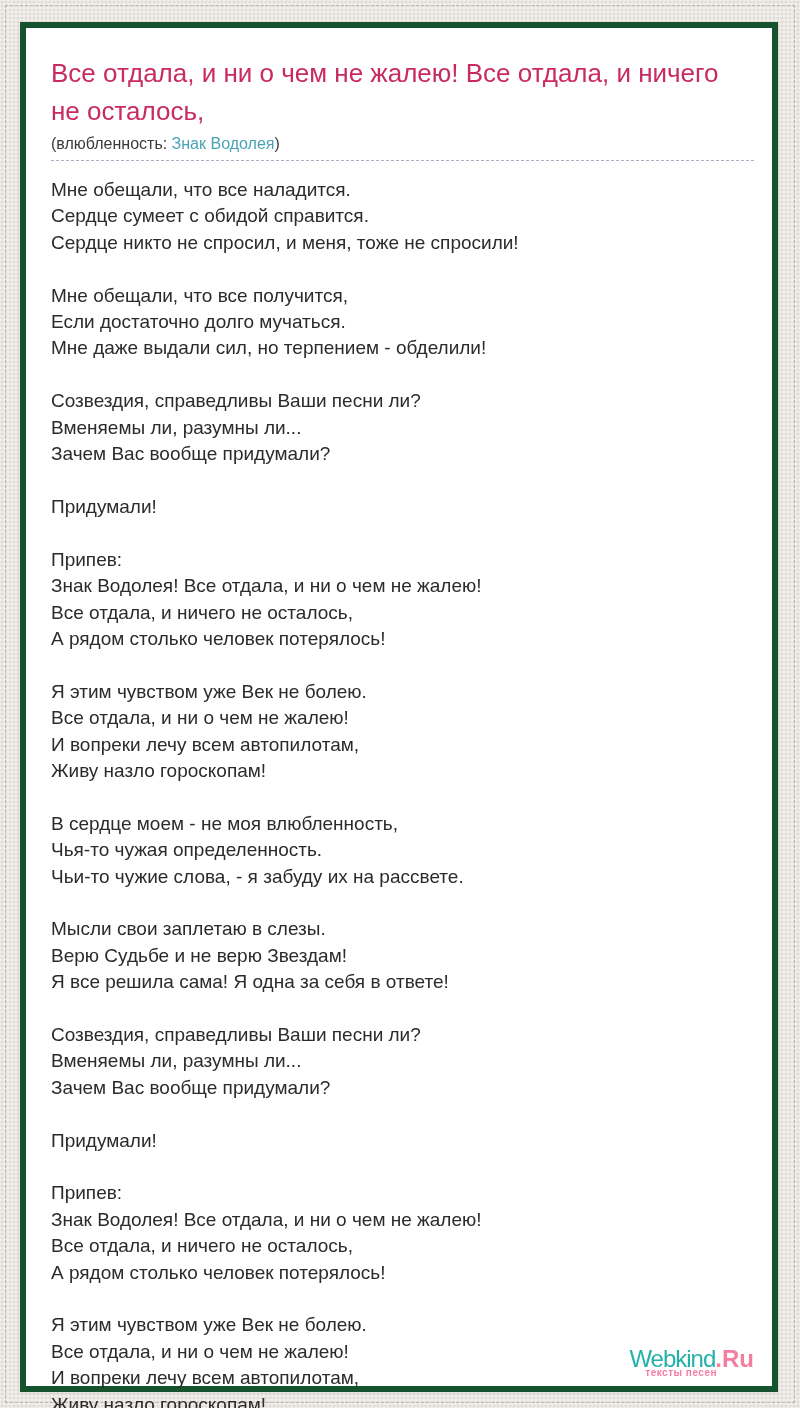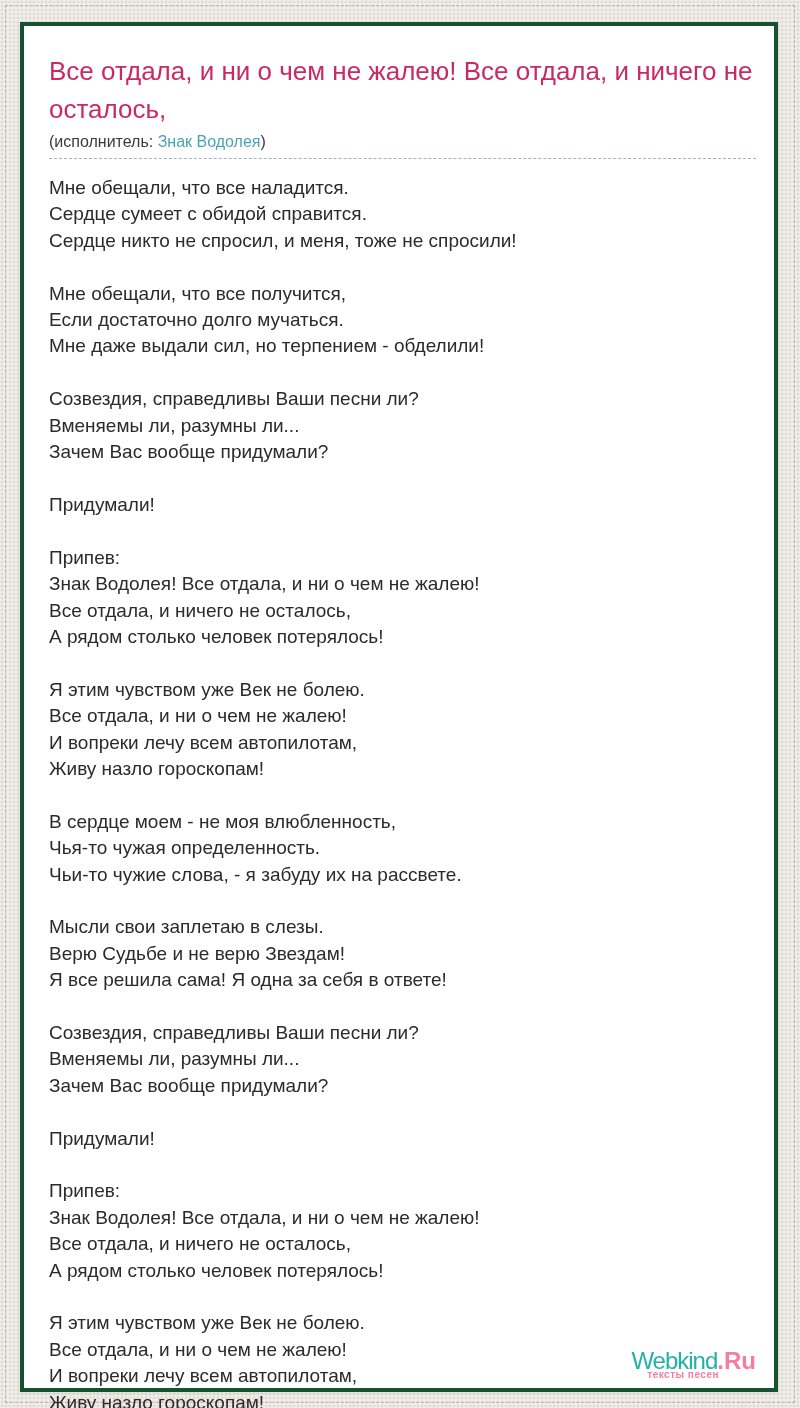--- a/index.html
+++ b/index.html
@@ -27,21 +27,21 @@
   .page-border{
     position:absolute;
     left:5px;top:5px;right:5px;bottom:5px;
     border:1px dashed var(--frame_border);
     pointer-events:none;
   }
   .card{
     position:absolute;
     left:20px;top:22px;right:22px;bottom:16px;
     background:#ffffff;
-    border:4px solid #14532d;
+    border:6px solid #14532d;
     box-shadow:0 1px 4px rgba(0,0,0,0.08);
     padding:20px 18px 0 25px;
   }
   .title{
     font-size:26px;
     line-height:38px;
     font-weight:400;
     color:var(--title_color);
     margin-top:6px;
   }
@@ -95,21 +95,21 @@
     padding-right:37px;
   }
 </style>
 </head>
 <body>
 
 <div class="page-border"></div>
 
 <div class="card">
   <h1 class="title">Все отдала, и ни о чем не жалею! Все отдала, и ничего не осталось,</h1>
-  <div class="artist-line"><span>(исполнитель: </span><a class="artist-link" href="#">Знак Водолея</a><span>)</span></div>
+  <div class="artist-line"><span>(влюбленность: </span><a class="artist-link" href="#">Знак Водолея</a><span>)</span></div>
   <div class="separator"></div>
   <div class="lyrics">Мне обещали, что все наладится.
 Сердце сумеет с обидой справится.
 Сердце никто не спросил, и меня, тоже не спросили!
 
 Мне обещали, что все получится,
 Если достаточно долго мучаться.
 Мне даже выдали сил, но терпением - обделили!
 
 Созвездия, справедливы Ваши песни ли?

